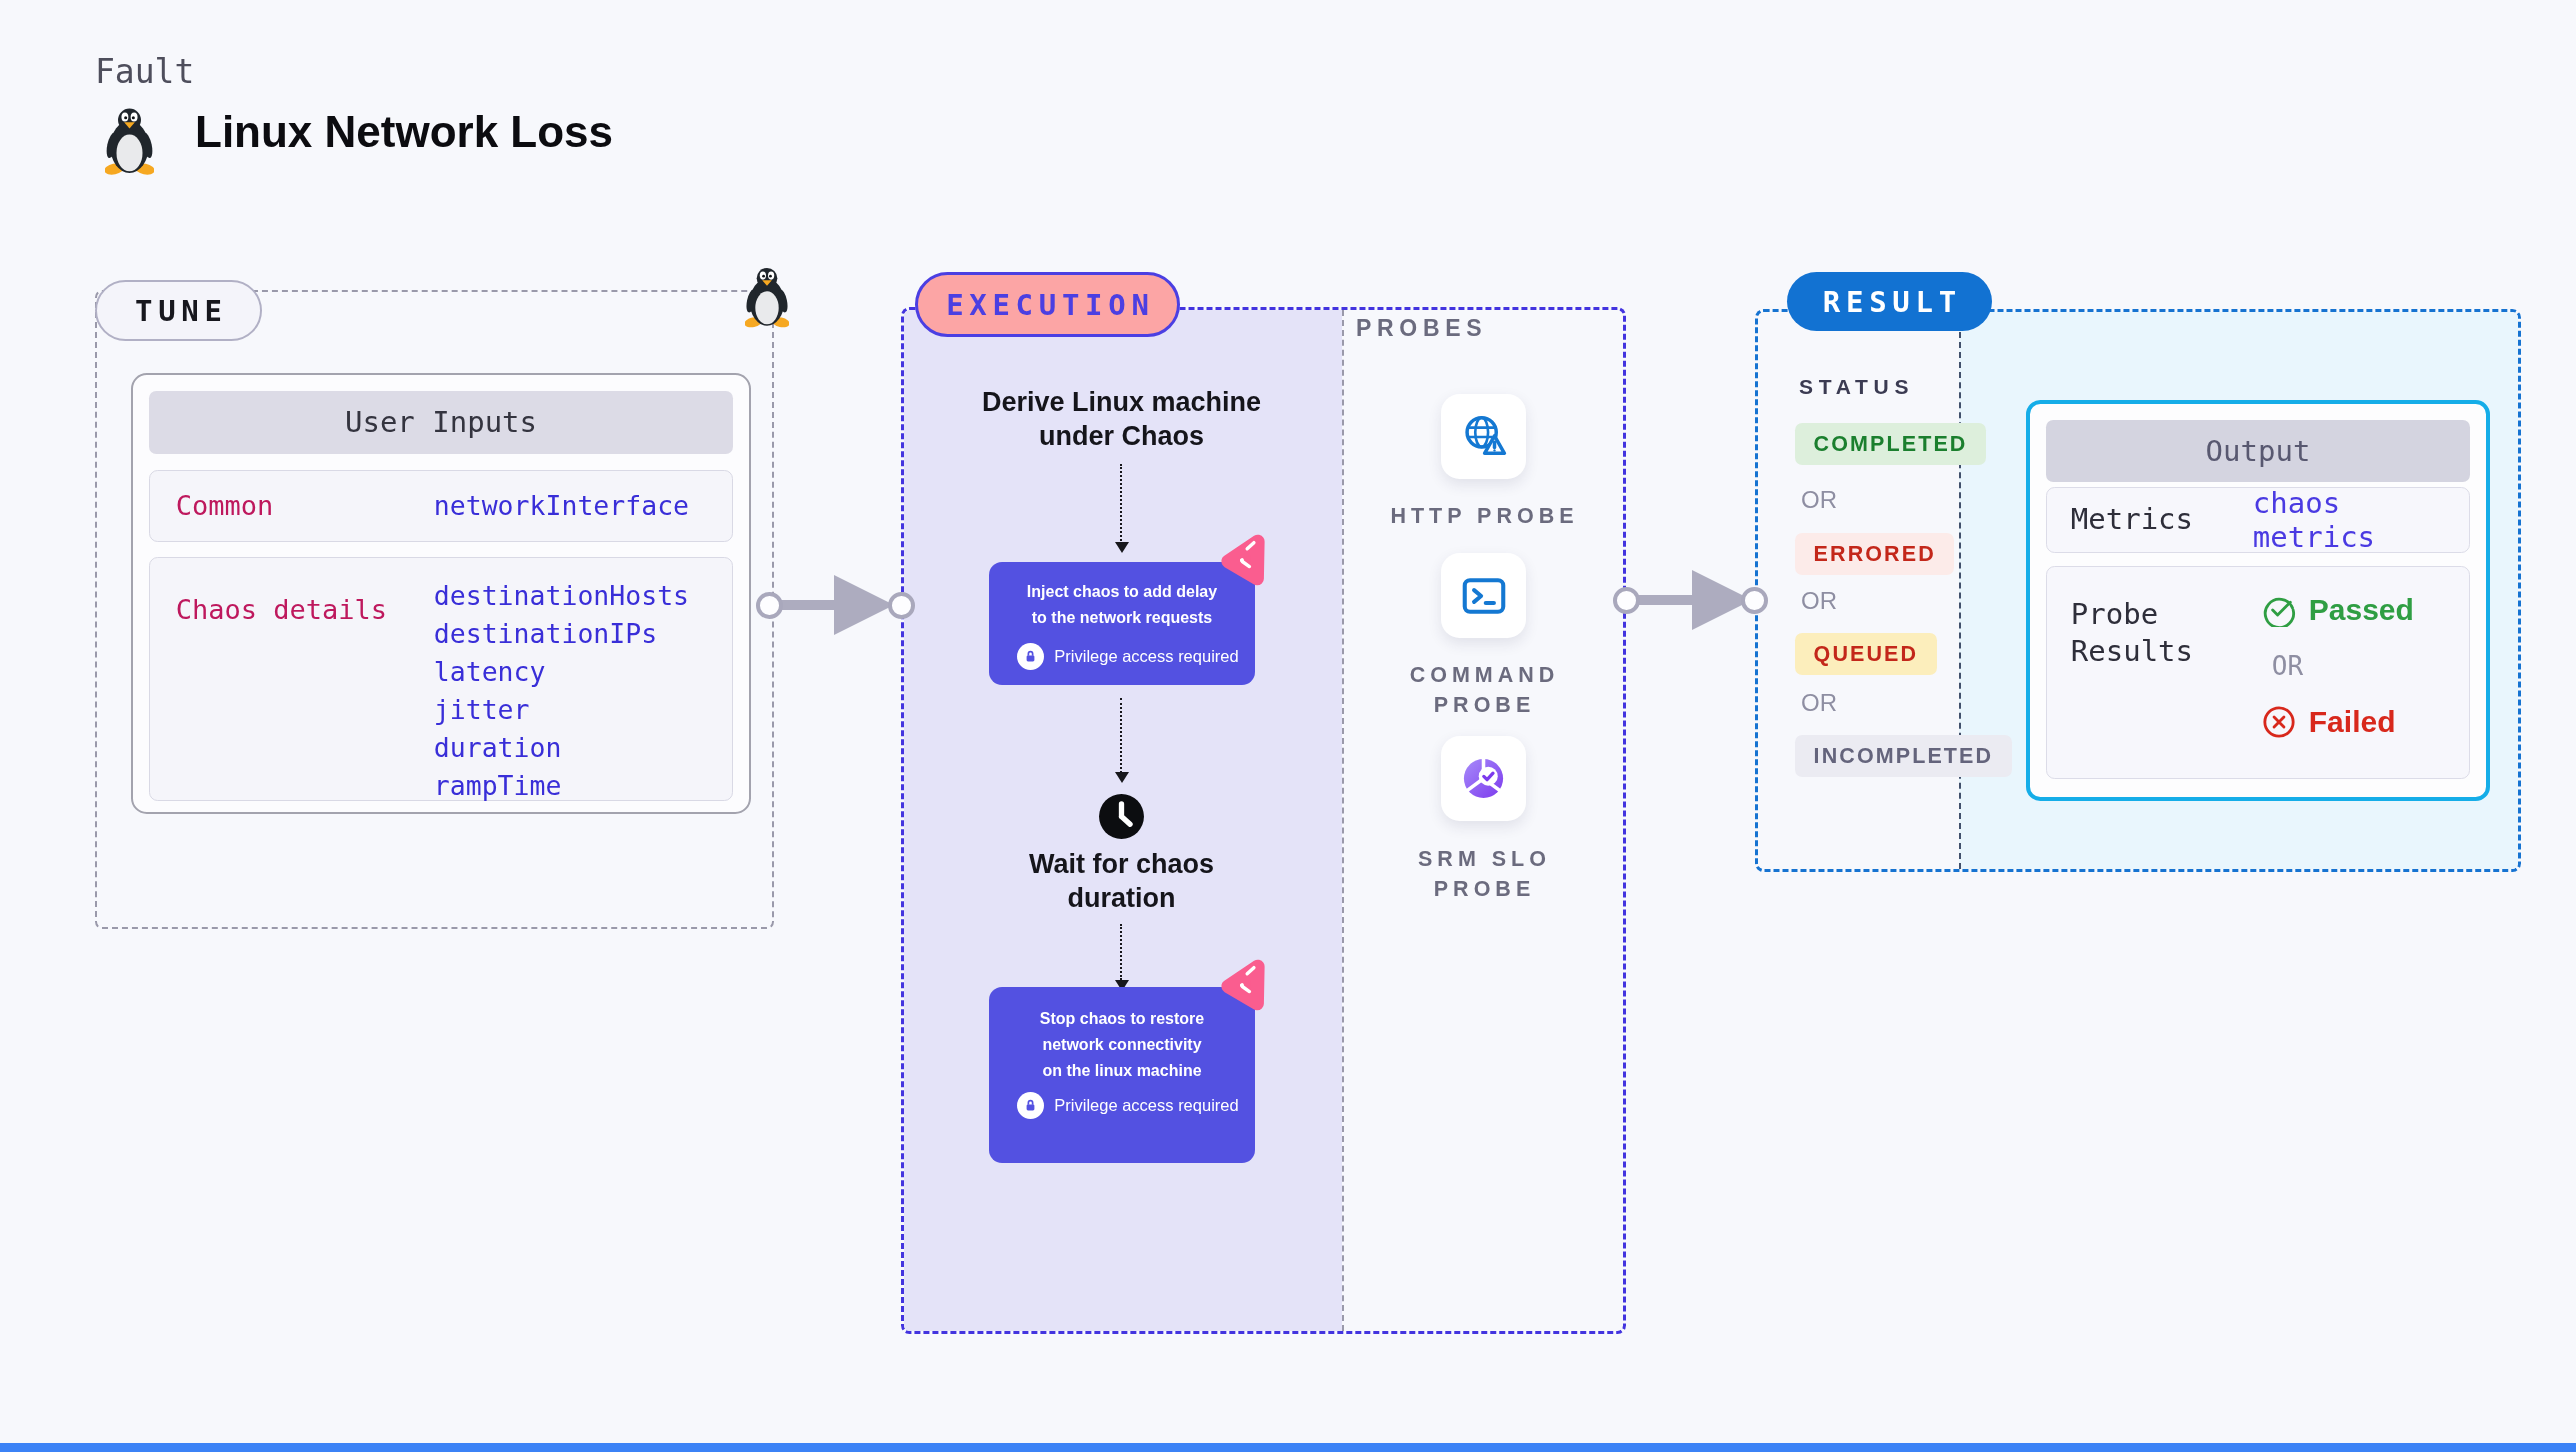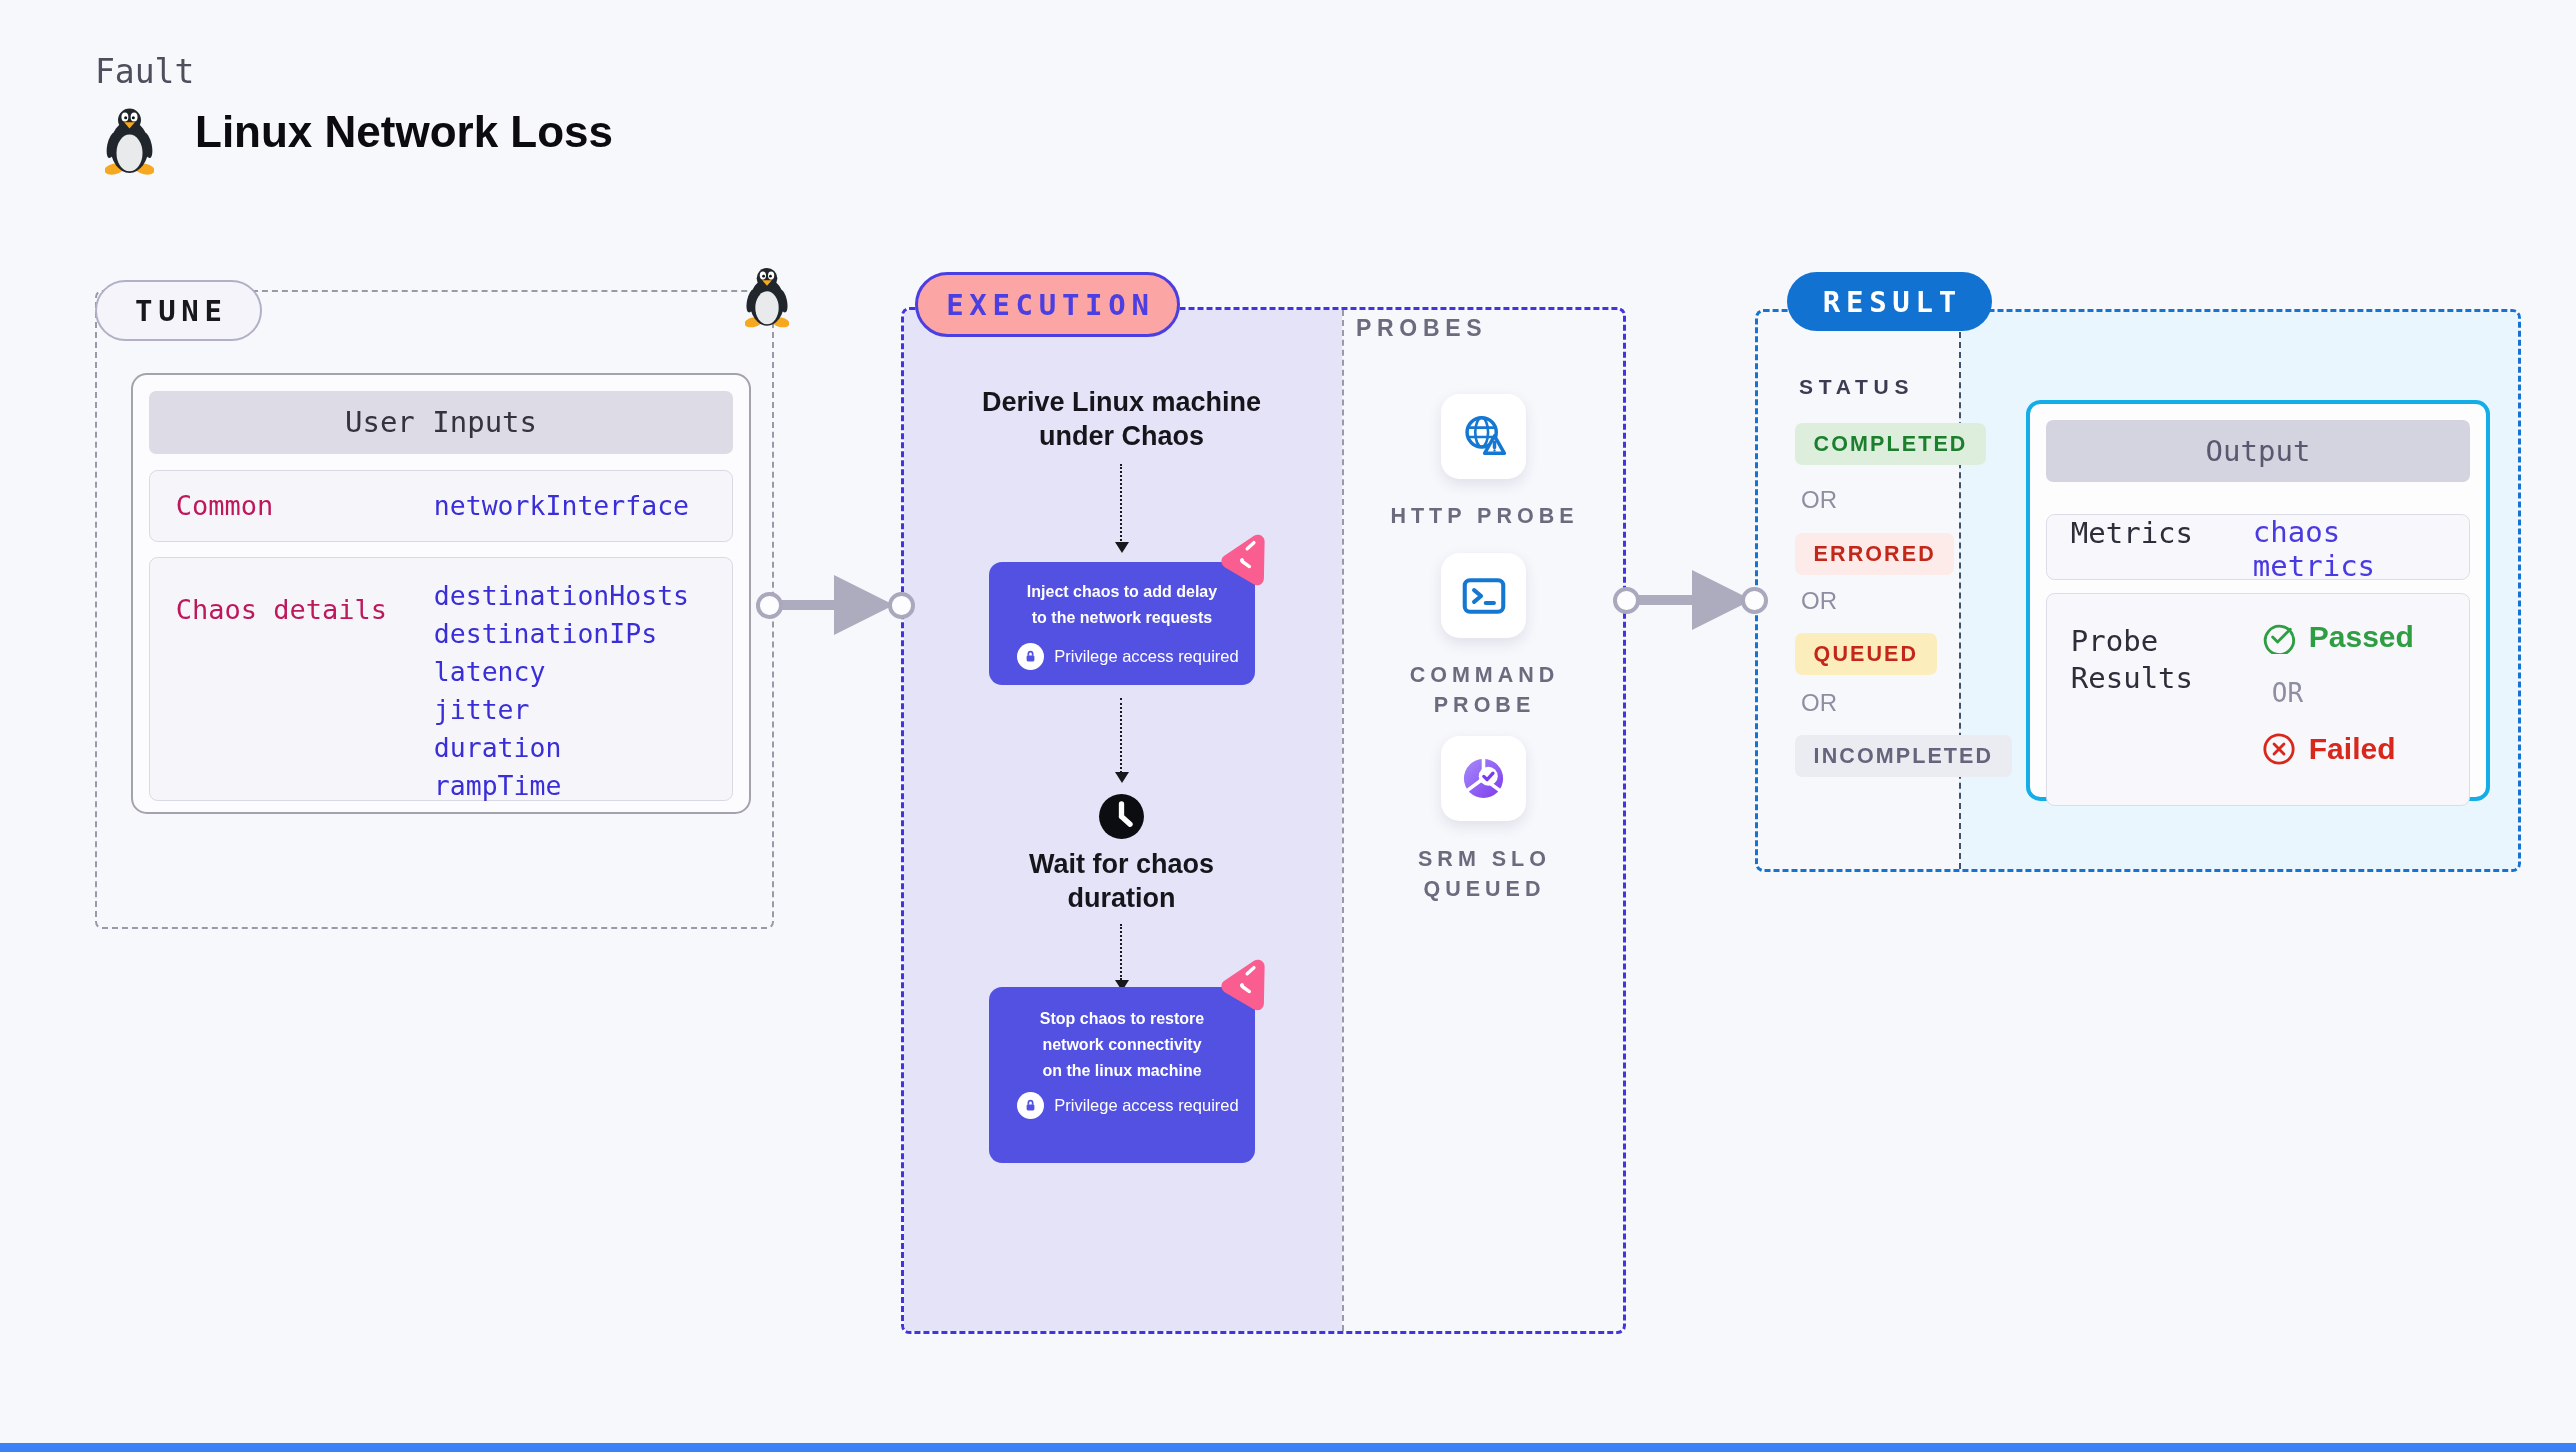--- a/index.html
+++ b/index.html
@@ -114,21 +114,21 @@
   .st-incompleted{left:1795px;top:735px;background:#ebebf2;color:#64647c;}
   .st-or{font-size:24px;color:#8e8ea2;}
   .or-1{left:1801px;top:486px;} .or-2{left:1801px;top:587px;} .or-3{left:1801px;top:689px;}
 
   .output-card{left:2026px;top:400px;width:464px;height:401px;background:#fdfdfe;
                border:4.3px solid #15ade8;border-radius:14.3px;padding:15.8px;box-sizing:border-box;}
   .out-header{height:62px;background:#d4d4e0;border-radius:7.2px;display:flex;
               align-items:center;justify-content:center;font-size:29px;color:#585870;}
   .out-row{background:#f7f7fc;border:1.4px solid #dcdce8;border-radius:8.6px;
            display:flex;box-sizing:border-box;}
-  .out-row-1{height:66px;margin-top:32px;align-items:flex-start;}
+  .out-row-1{height:66px;margin-top:5px;align-items:center;}
   .out-row-2{height:213px;margin-top:13px;align-items:flex-start;}
   .out-label{width:191px;padding-left:24px;font-size:29px;color:#2e2e3a;line-height:37px;}
   .out-row-2 .out-label{padding-top:29px;}
   .metrics-value{font-size:29px;color:#4a3ae2;}
   .pr-col{padding-top:26px;}
   .pr-item{display:flex;align-items:center;gap:13px;}
   .pr-passed{color:#2f9e43;font-size:30px;font-weight:bold;}
   .pr-failed{color:#d8281c;font-size:30px;font-weight:bold;}
   .pr-or{font-size:26px;color:#8e8ea2;margin:24px 0 24px 10px;
          font-family:"DejaVu Sans Mono",monospace;}
@@ -297,21 +297,21 @@
       <circle cx="48" cy="48" r="33" fill="url(#srmg)"></circle>
       <g stroke="#fff" stroke-width="6">
         <path d="M48 48 V12"></path>
         <path d="M48 48 L18 70"></path>
         <path d="M48 48 L78 70"></path>
       </g>
       <circle cx="56" cy="44" r="16" fill="#fff"></circle>
       <path d="M48.5 44.5 l5.5 5.5 10 -11" stroke="#7c3aed" stroke-width="5.5" fill="none" stroke-linecap="round" stroke-linejoin="round"></path>
     </svg>
   </div>
-  <div class="abs probe-label pl-3">SRM SLO QUEUED</div>
+  <div class="abs probe-label pl-3">SRM SLO PROBE</div>
 
   <div class="abs arrow-line al-2"></div>
   <div class="abs arrow-head ah-2"></div>
   <div class="abs ring rg-3"></div>
   <div class="abs ring rg-4"></div>
 
   <div class="abs result-box">
     <div class="result-fill"></div>
     <div class="result-sep"></div>
   </div>

